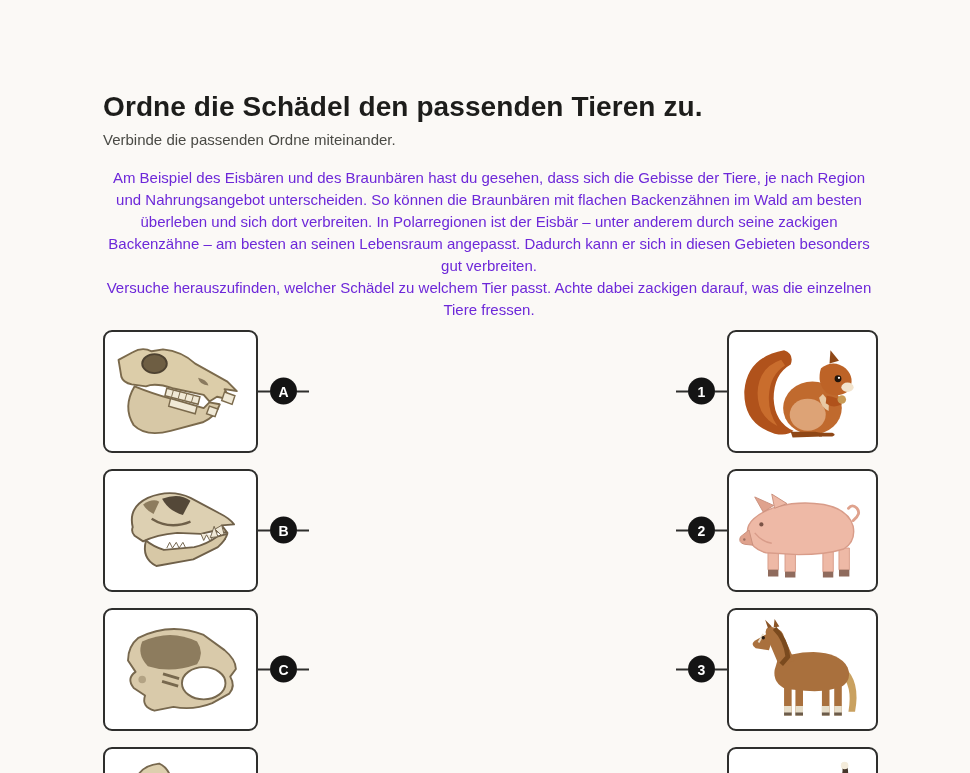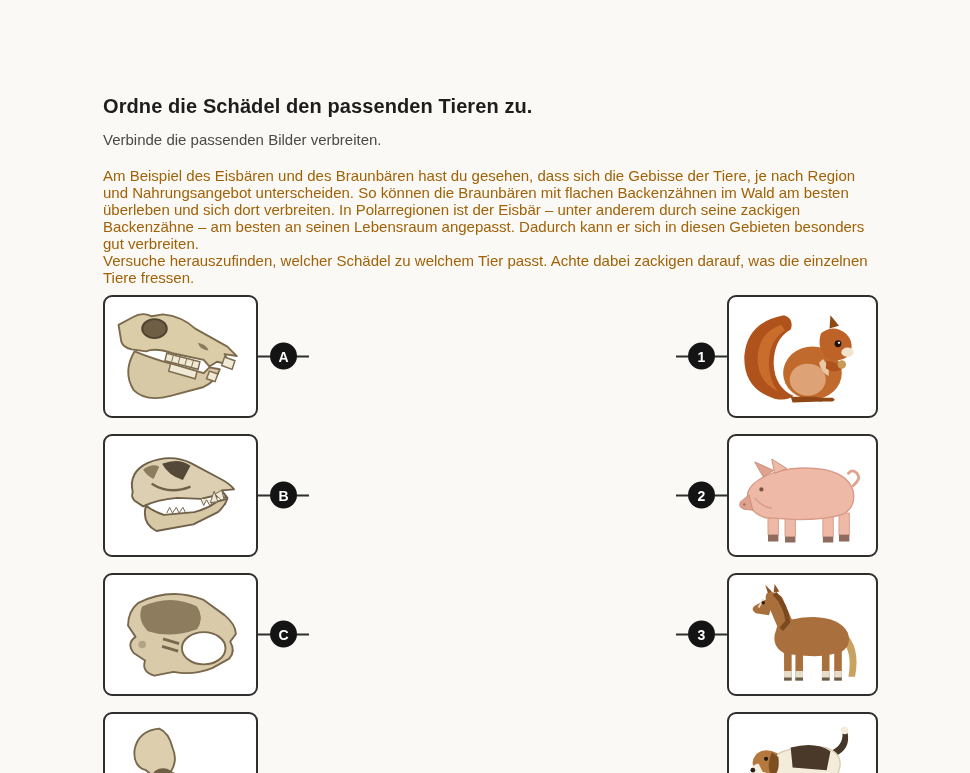--- a/index.html
+++ b/index.html
@@ -5,28 +5,28 @@
   * { box-sizing: border-box; margin: 0; padding: 0; }
   html, body {
     width: 970px; height: 773px; overflow: hidden;
     background: #fbf9f6;
     font-family: "Liberation Sans", sans-serif;
   }
   .page { position: relative; width: 970px; height: 773px; }
   .content { position: absolute; left: 103px; top: 94px; width: 780px; }
 
   .title {
-    font-size: 20px; line-height: 25px; font-weight: 700;
+    font-size: 28px; line-height: 25px; font-weight: 700;
     color: #1d1d1b; margin: 0 0 12px 0; letter-spacing: 0.1px;
   }
   .subtitle {
     font-size: 15px; line-height: 18px; color: #4a4a45; margin: 0 0 18px 0;
   }
   .intro p {
-    font-size: 15px; line-height: 17px; color: #a16207; width: 772px;
+    font-size: 15px; line-height: 22px; color: #6d28d9; width: 772px; text-align: center;
   }
 
   .match { margin-top: 9px; width: 775px; }
   .match-row { position: relative; height: 123px; margin-bottom: 16px; }
 
   .card {
     position: absolute; top: 0; height: 123px;
     background: #ffffff;
     border: 2px solid #2e2e2c; border-radius: 9px;
     display: flex; align-items: center; justify-content: center;
@@ -51,21 +51,21 @@
     cursor: pointer; flex: none;
   }
 </style>
 </head>
 <body>
 
 <div class="page">
   <div class="content">
 
     <h1 class="title">Ordne die Schädel den passenden Tieren zu.</h1>
-    <p class="subtitle">Verbinde die passenden Bilder verbreiten.</p>
+    <p class="subtitle">Verbinde die passenden Ordne miteinander.</p>
 
     <div class="intro">
       <p>Am Beispiel des Eisbären und des Braunbären hast du gesehen, dass sich die Gebisse der Tiere, je nach Region und Nahrungsangebot unterscheiden. So können die Braunbären mit flachen Backenzähnen im Wald am besten überleben und sich dort verbreiten. In Polarregionen ist der Eisbär – unter anderem durch seine zackigen Backenzähne – am besten an seinen Lebensraum angepasst. Dadurch kann er sich in diesen Gebieten besonders gut verbreiten.</p>
       <p>Versuche herauszufinden, welcher Schädel zu welchem Tier passt. Achte dabei zackigen darauf, was die einzelnen Tiere fressen.</p>
     </div>
 
     <div class="match">
 
       <div class="match-row">
         <div class="card skull">

